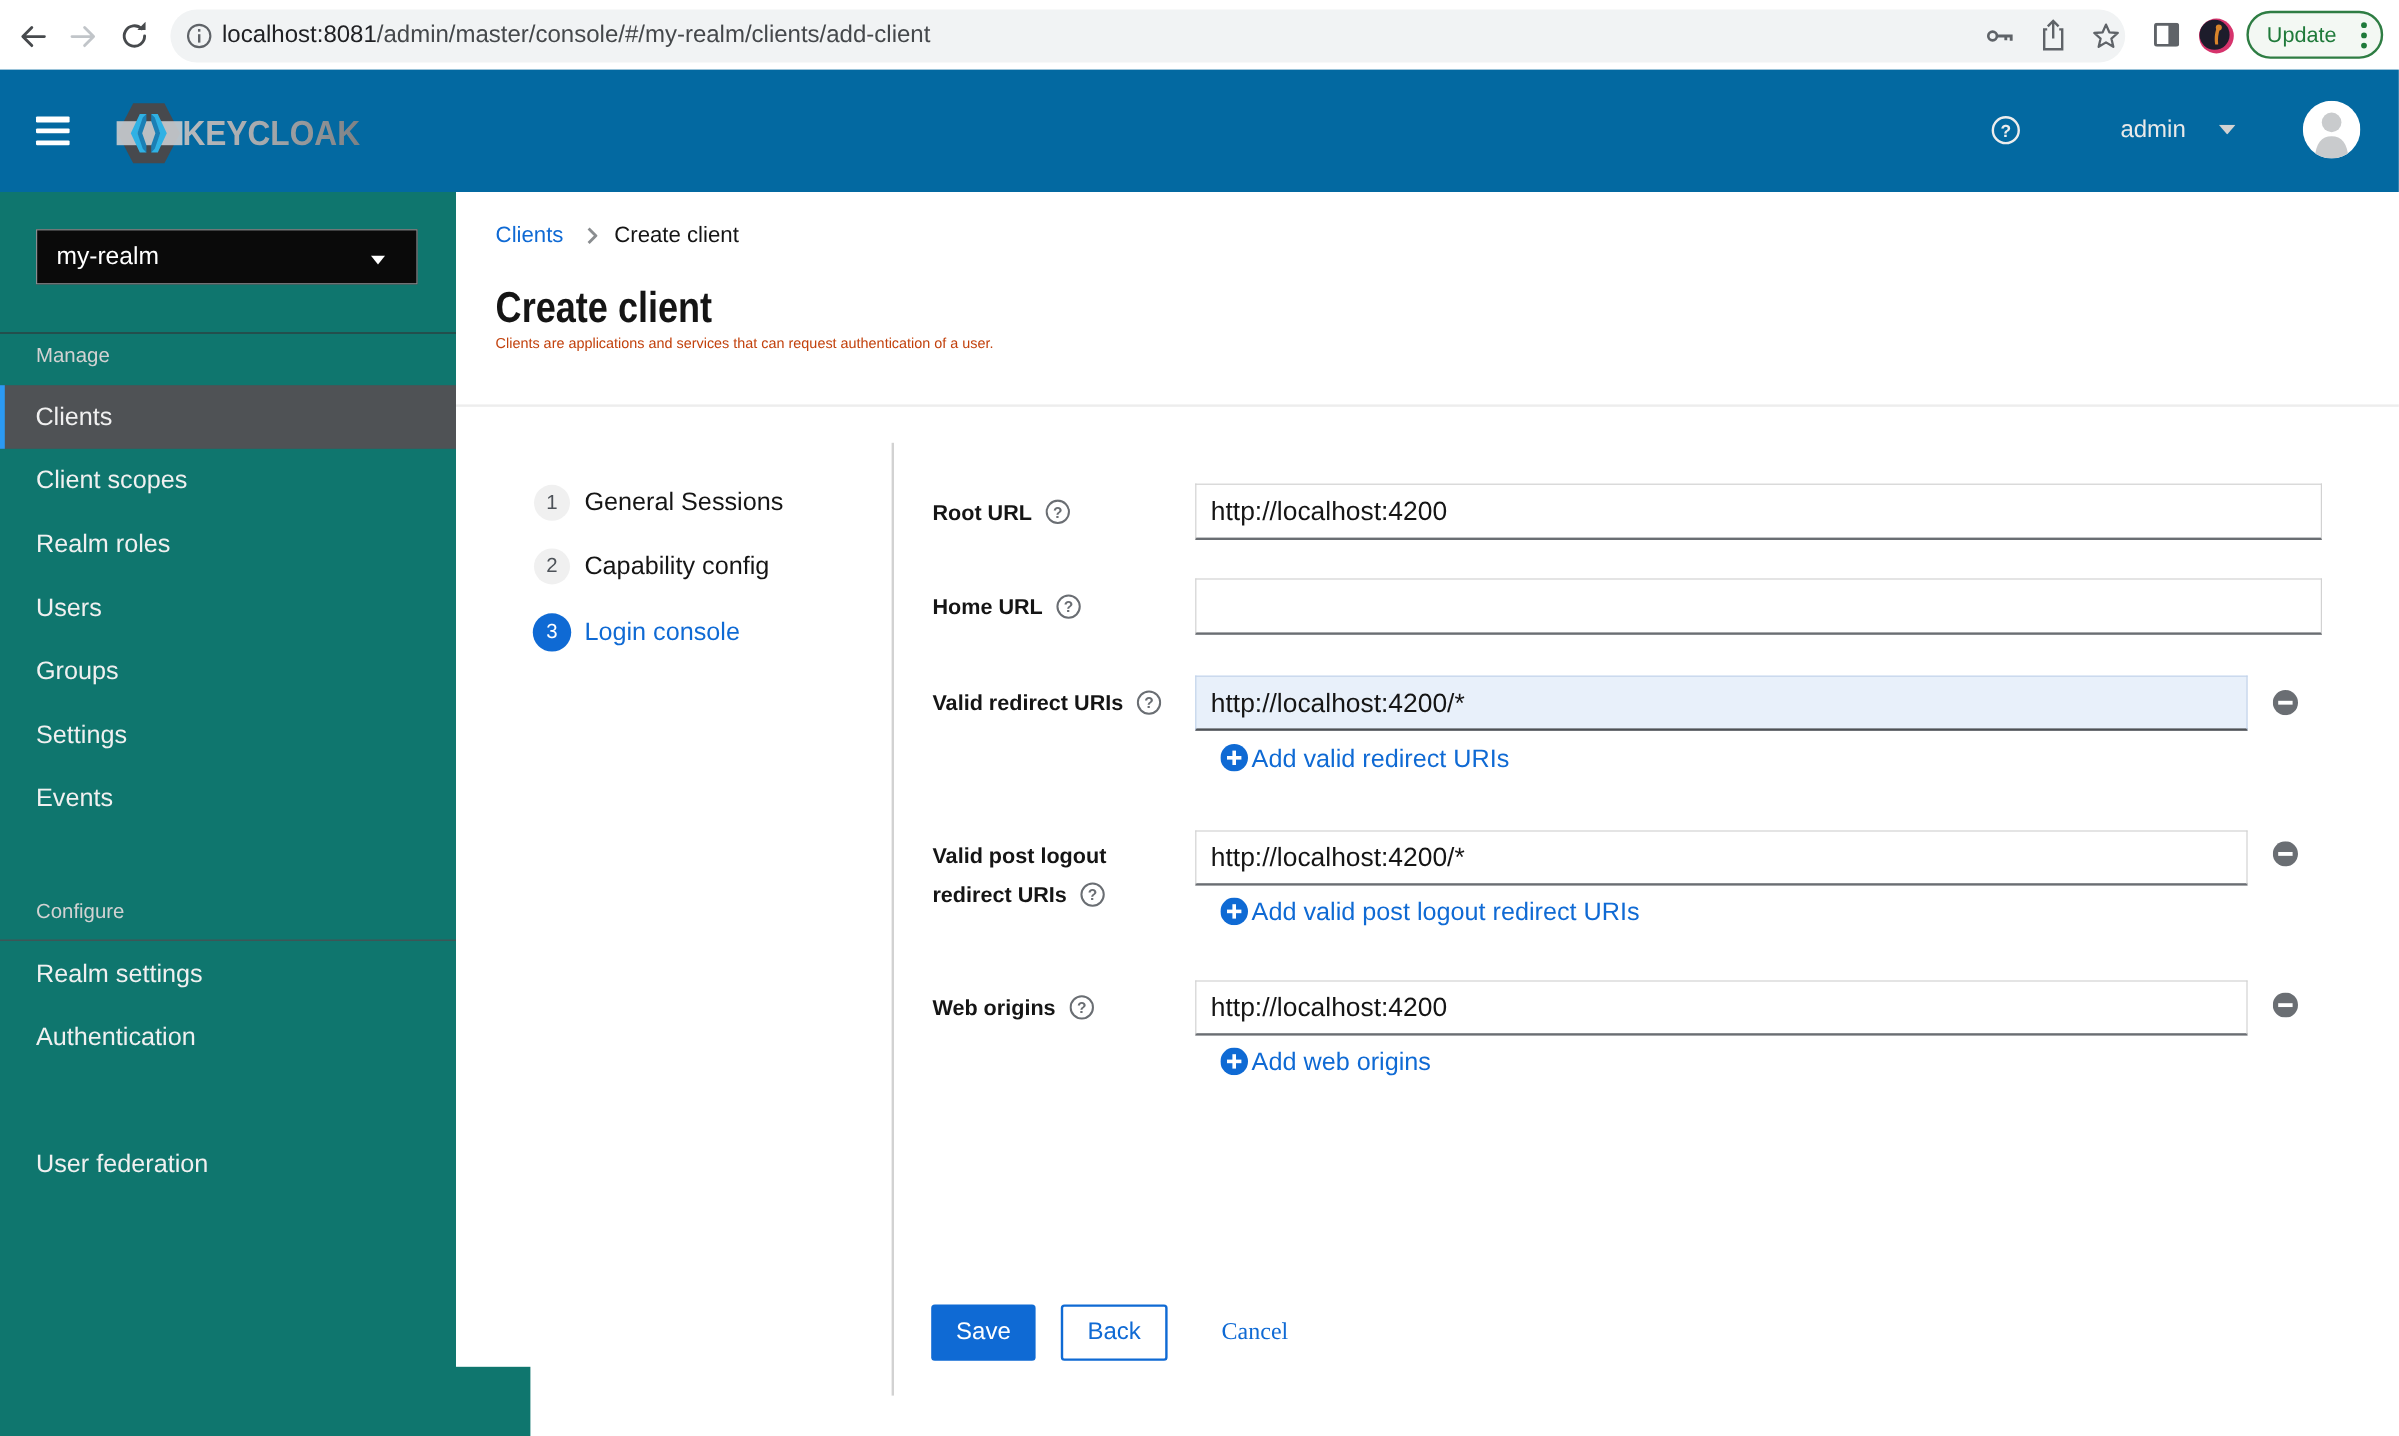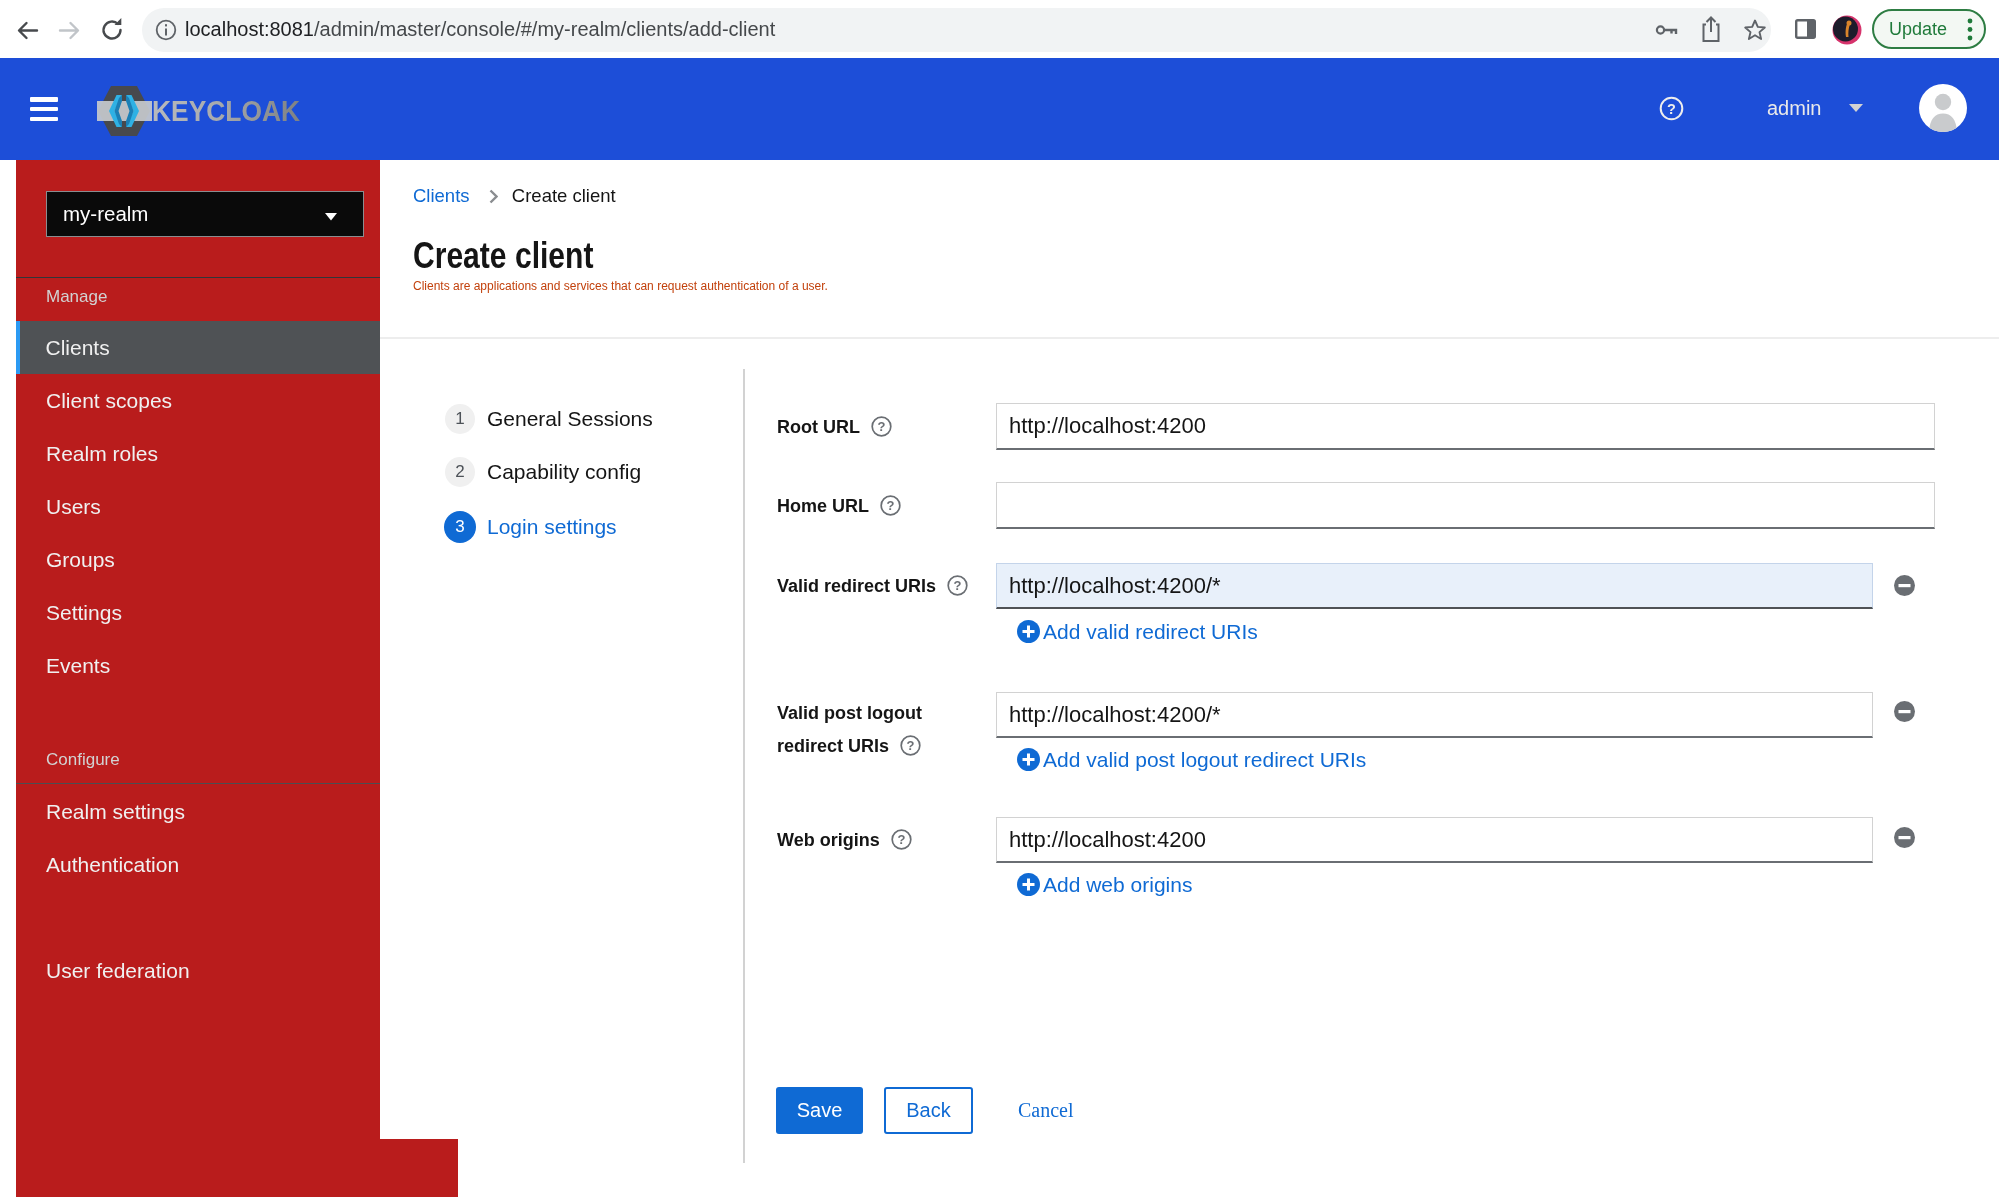--- a/index.html
+++ b/index.html
@@ -6,26 +6,26 @@
 html,body { width:1999px; height:1197px; font-family:"Liberation Sans", sans-serif; background:#fff; overflow:hidden; }
 .abs { position:absolute; }
 
 
 #browser { position:absolute; left:0; top:0; width:1999px; height:62px; background:#fff; }
 #urlpill { position:absolute; left:142px; top:8px; width:1629px; height:44px; border-radius:22px; background:#f1f3f4; }
 .urltext { position:absolute; left:185px; top:0; height:58px; line-height:58px; font-size:20px; color:#202124; white-space:nowrap; }
 .urltext span { color:#5f6368; }
 
 
-#kchead { position:absolute; left:0; top:58px; width:1999px; height:102px; background:#1d4ed8; }
+#kchead { position:absolute; left:0; top:58px; width:1999px; height:102px; background:#0369a1; }
 .hbar { position:absolute; left:30px; width:28px; height:4.6px; background:#fff; border-radius:1px; }
 #adminname { position:absolute; left:1767px; top:39px; font-size:20px; color:#e9e9e9; }
 
 
-#sidebar { position:absolute; left:0; top:160px; width:442px; height:1037px; background:#b91c1c;margin-left:16px; }
+#sidebar { position:absolute; left:0; top:160px; width:442px; height:1037px; background:#0f766e; }
 #realmsel { position:absolute; left:30px; top:31px; width:318px; height:46px; background:#0a0a0a; border:1px solid #8a8d90; color:#fff; font-size:20.5px; line-height:44px; padding-left:16px; }
 .sideline { position:absolute; left:0; width:380px; height:1px; background:#3c3f42; }
 .navsec { position:absolute; left:30px; font-size:17px; color:#d2d2d2; }
 .navitem { position:absolute; left:0; width:380px; height:53px; color:#f0f0f0; font-size:21px; line-height:53px; padding-left:30px; }
 .navitem.active { background:#4f5255; border-left:4.5px solid #2b9af3; padding-left:25.5px; }
 
 
 #main { position:absolute; left:380px; top:160px; width:1619px; height:979px; background:#fff; }
 #crumb { position:absolute; left:33px; top:25px; font-size:18.5px; color:#151515; }
 #crumb a { color:#0f6ad4; text-decoration:none; }
@@ -191,21 +191,21 @@
   <div id="pagetitle">Create client</div>
   <div id="pagedesc">Clients are applications and services that can request authentication of a user.</div>
   <div id="mainhr"></div>
   <div id="vdiv"></div>
 
   <div class="stepc" style="top:244px">1</div>
   <div class="stepl" style="top:247px">General Sessions</div>
   <div class="stepc" style="top:297px">2</div>
   <div class="stepl" style="top:300px">Capability config</div>
   <div class="stepc cur" style="top:351px">3</div>
-  <div class="stepl cur" style="top:355px">Login settings</div>
+  <div class="stepl cur" style="top:355px">Login console</div>
 
   <div class="flabel" style="top:256px">Root URL<svg class="qicon" width="21" height="21" viewBox="0 0 21 21">
         <circle cx="10.5" cy="10.5" r="9.3" stroke="#6a6e73" stroke-width="1.7" fill="none"></circle>
         <text x="10.5" y="15.3" font-size="13" fill="#6a6e73" text-anchor="middle" font-family="Liberation Sans, sans-serif">?</text>
       </svg></div>
   <div class="finput" style="top:243px;width:939px;">http://localhost:4200</div>
 
   <div class="flabel" style="top:335px">Home URL<svg class="qicon" width="21" height="21" viewBox="0 0 21 21">
         <circle cx="10.5" cy="10.5" r="9.3" stroke="#6a6e73" stroke-width="1.7" fill="none"></circle>
         <text x="10.5" y="15.3" font-size="13" fill="#6a6e73" text-anchor="middle" font-family="Liberation Sans, sans-serif">?</text>

